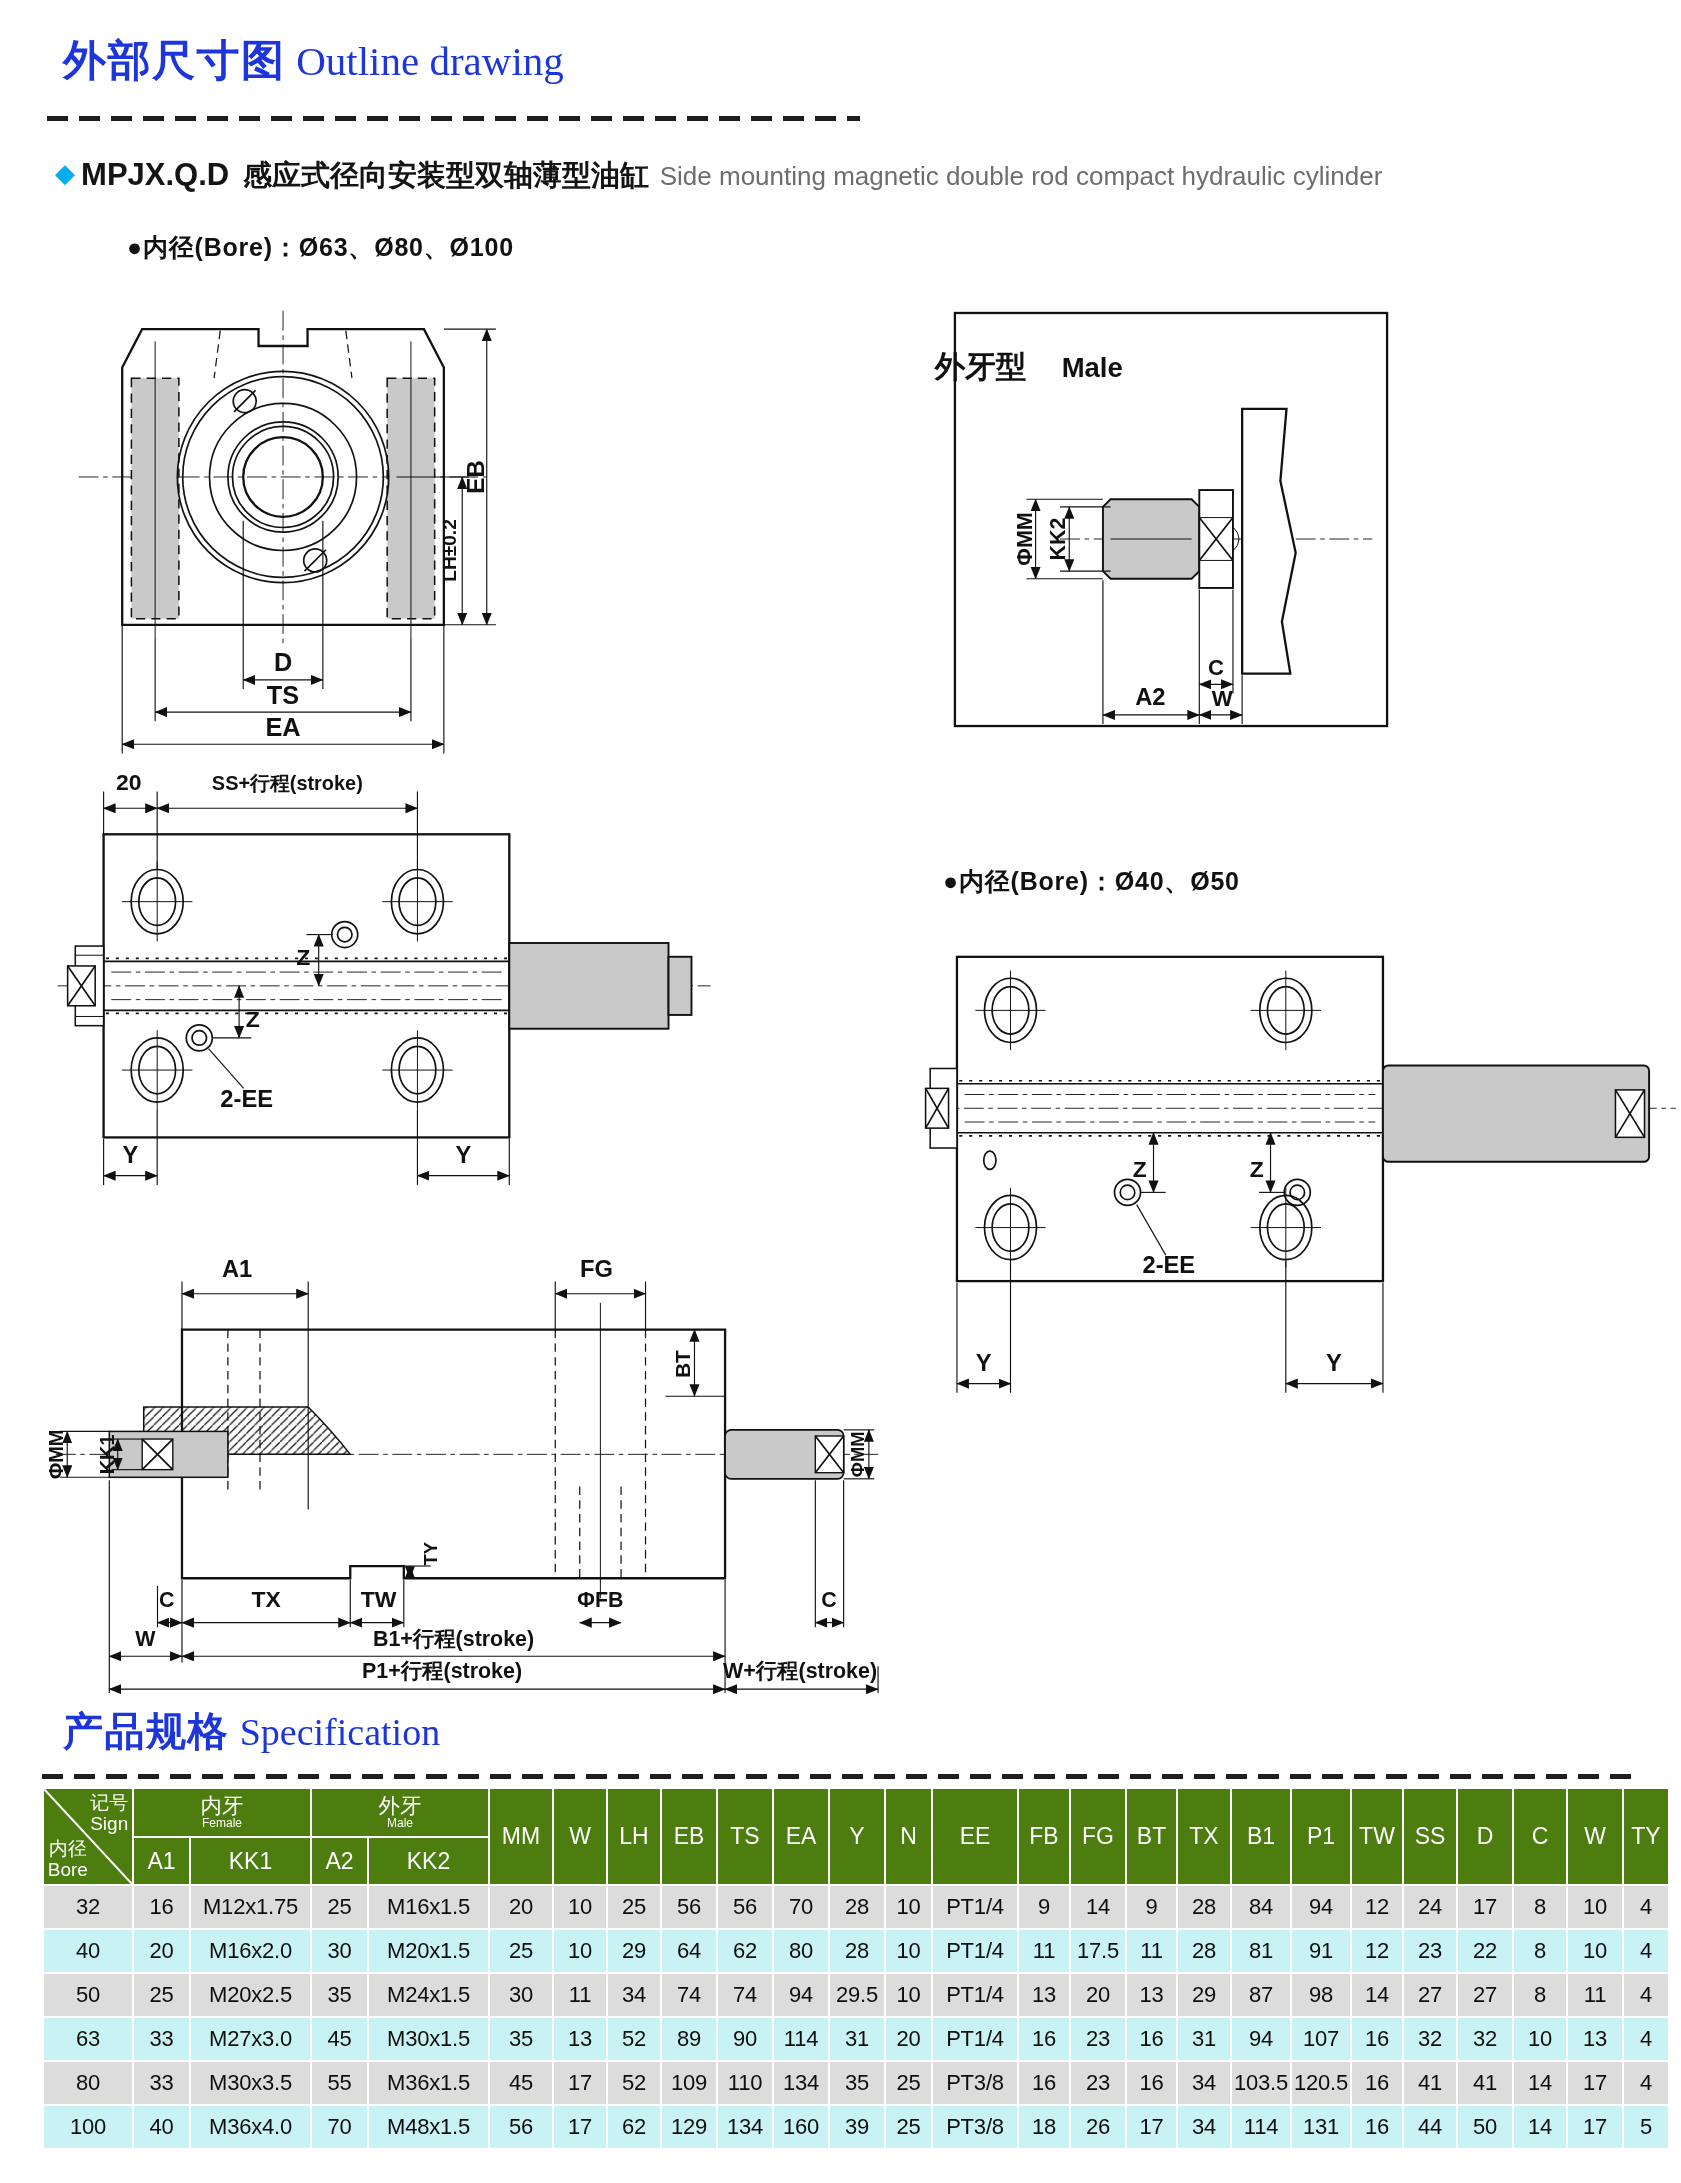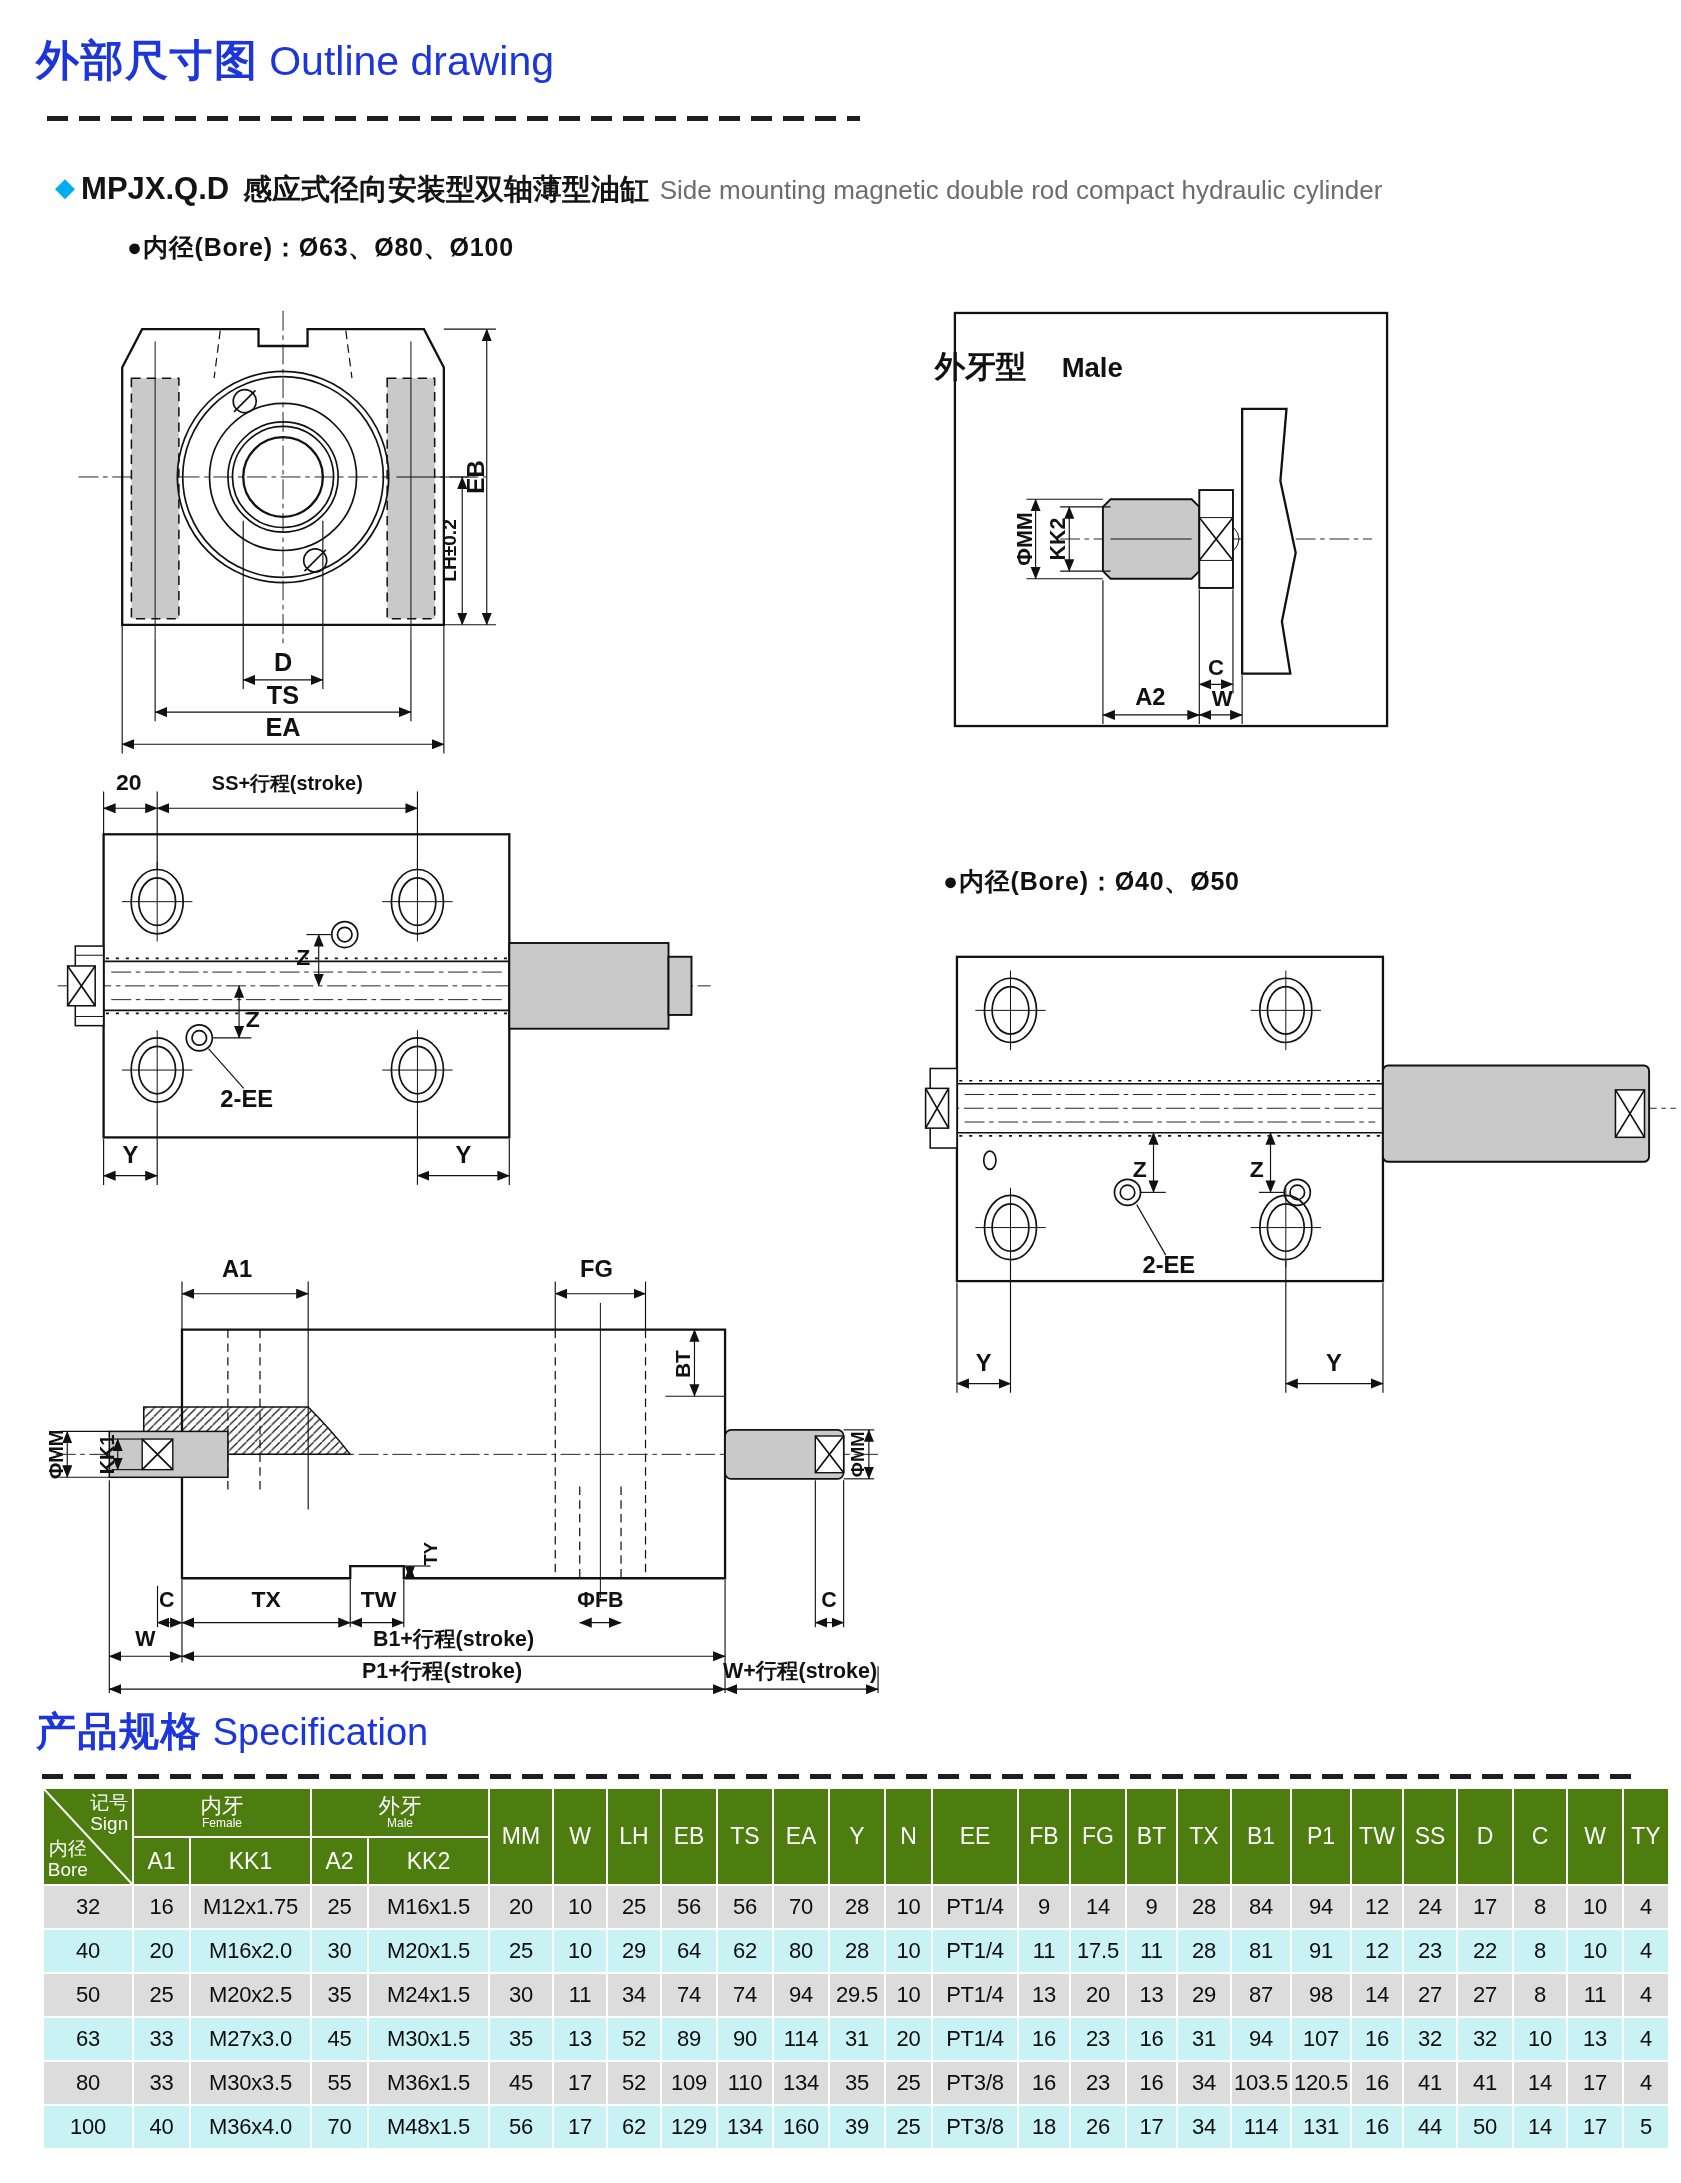--- a/index.html
+++ b/index.html
@@ -1,34 +1,34 @@
 <!DOCTYPE html>
 <html style="font-size:12.2px"><head>
 <meta charset="utf-8">
 <style>
   html,body { margin:0; padding:0; background:#fff; }
   .page { position:relative; width:1681px; height:2183px; background:#ffffff;
           font-family:"Liberation Sans", sans-serif; color:#111; overflow:hidden; }
   .abs { position:absolute; }
 
   
-  .sec-title { position:absolute; left:36px; white-space:nowrap; color:#1c36dc; }
+  .sec-title { position:absolute; left:63px; white-space:nowrap; color:#1c36dc;font-family:Liberation Serif, serif; }
   .sec-title .zh { font-size:43px; font-weight:bold; letter-spacing:1.5px; }
   .sec-title .en { font-size:41px; font-weight:normal; margin-left:10.7px; }
   #outline-title { top:32px; }
   #spec-title { top:1704px; }
   #spec-title .zh { font-size:40px; }
   #spec-title .en { font-size:38px; }
 
   .dash-line { position:absolute; height:5.4px;
     background:repeating-linear-gradient(90deg,#1f1f1f 0 20.7px,transparent 20.7px 32px); }
   #dash1 { left:47px; top:116px; width:813px; }
   #dash2 { left:42px; top:1774px; width:1594px; }
 
-  .product-line { position:absolute; left:55px; top:170px; white-space:nowrap; }
+  .product-line { position:absolute; left:55px; top:156px; white-space:nowrap; }
   .product-line .diamond { color:#00aeef; font-size:26px; vertical-align:3.1px; }
   .product-line .model { font-size:31px; font-weight:600; color:#141414; margin-left:6.1px; }
   .product-line .zh { font-size:29px; font-weight:600; color:#141414; margin-left:13.8px; }
   .product-line .en { font-size:26px; color:#6d6d6d; margin-left:10.7px; }
 
   .bore-note { position:absolute; font-size:25px; font-weight:600; color:#111; white-space:nowrap; letter-spacing:0.8px; }
   #bore1 { left:127px; top:231px; }
   #bore2 { left:943px; top:865px; }
 
   

